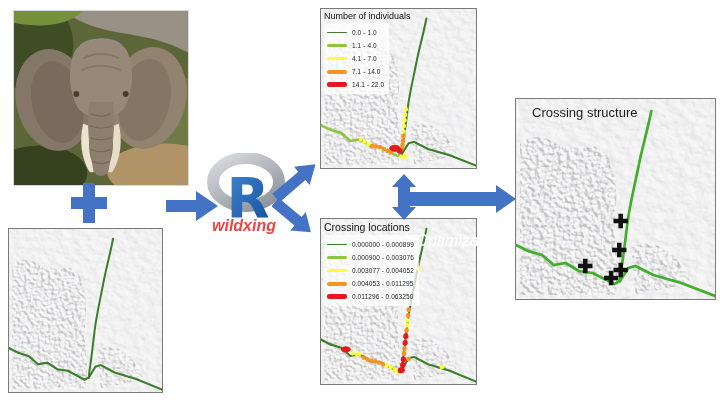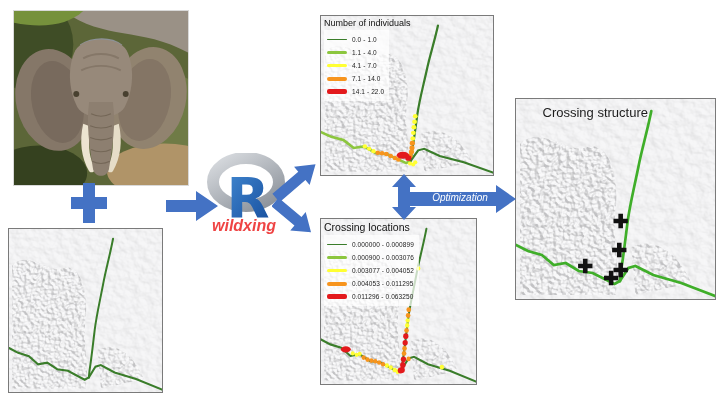--- a/index.html
+++ b/index.html
@@ -11,23 +11,23 @@
   .map{
     position:absolute;border:1px solid #7a7a7a;box-sizing:border-box;background:#d6d6d6;
   }
   .map svg.terrain{position:absolute;left:0;top:0;width:100%;height:100%;}
   .legend{position:absolute;left:3px;top:2px;z-index:3;}
   .legend-title{color:#111;white-space:nowrap;}
   .legend-box{background:rgba(255,255,255,0.72);padding:3px 5px 3px 3px;margin-top:2px;display:inline-block;}
   .legend-row{display:flex;align-items:center;gap:5px;height:13px;}
   .legend-swatch{width:20px;border-radius:2px;flex:0 0 auto;}
   .legend-label{font-size:6.5px;color:#222;white-space:nowrap;letter-spacing:0.1px;}
-  .map-title{position:absolute;z-index:3;color:#1c1c1c;text-align:right;line-height:16px;font-size:13px;}
+  .map-title{position:absolute;z-index:3;color:#1c1c1c;text-align:left;line-height:16px;font-size:13px;}
   .pkg-name{font-weight:bold;font-style:italic;font-size:16px;line-height:19px;color:#ef4444;text-align:center;}
-  .opt-label{font-style:italic;font-size:10px;color:#fff;text-align:center;z-index:4;}
+  .opt-label{font-style:italic;font-size:16px;color:#fff;text-align:center;z-index:4;margin-top:40px;}
   .arrow-fill{fill:#4472C4;}
 </style>
 </head>
 <body>
 
 <div class="canvas">
 
   <svg width="0" height="0" style="position:absolute" aria-hidden="true">
     <defs>
       <filter id="hs" x="-5%" y="-5%" width="110%" height="110%">
@@ -135,21 +135,21 @@
 
   <svg class="abs" style="left:272px;top:156px" width="48" height="84" viewBox="0 0 48 84">
     <g transform="translate(4,42) rotate(-40.5)">
       <polygon points="0,-5.5 34,-5.5 34,-12 52,0 34,12 34,5.5 0,5.5" class="arrow-fill"></polygon>
     </g>
     <g transform="translate(3,46) rotate(40)">
       <polygon points="0,-5.5 30,-5.5 30,-12 47,0 30,12 30,5.5 0,5.5" class="arrow-fill"></polygon>
     </g>
   </svg>
 
-  <div class="map" style="left:320px;top:15px;width:174px;height:161px">
+  <div class="map" style="left:320px;top:8px;width:157px;height:161px">
     <svg class="terrain" viewBox="0 0 100 100" preserveAspectRatio="none">
       <rect width="100" height="100" fill="#d6d6d6"></rect>
       <rect width="100" height="100" filter="url(#hs)"></rect>
       <rect width="100" height="100" filter="url(#hs2)" clip-path="url(#mtn)" opacity="0.75"></rect>
       <g fill="none" stroke-linecap="round">
         <path d="M68,6 C66,16 63,26 61.5,34 C59,46 57,54 56,62 C55,70 53.8,80 52.6,87 L52.2,91" stroke="#3A7D2A" stroke-width="1.3"></path>
         <path d="M0,73 L6,76 L13,78 L19,83 L25,82 L31.5,86 L38.5,87 L44.5,90 L49.5,92.5 L52.2,91" stroke="#8CC63E" stroke-width="1.6"></path>
         <path d="M52.2,91 L56.5,84.5 L60,83.5 L69,88 L83,92 L100,98.5" stroke="#3A7D2A" stroke-width="1.3"></path>
       </g>
       <g>

